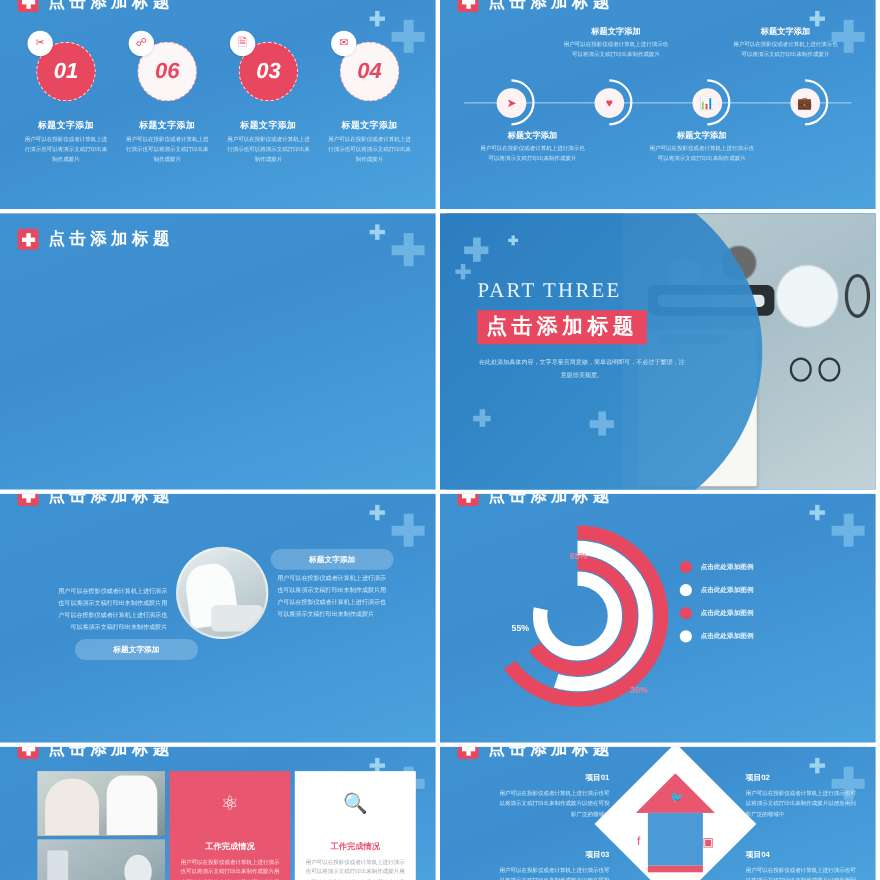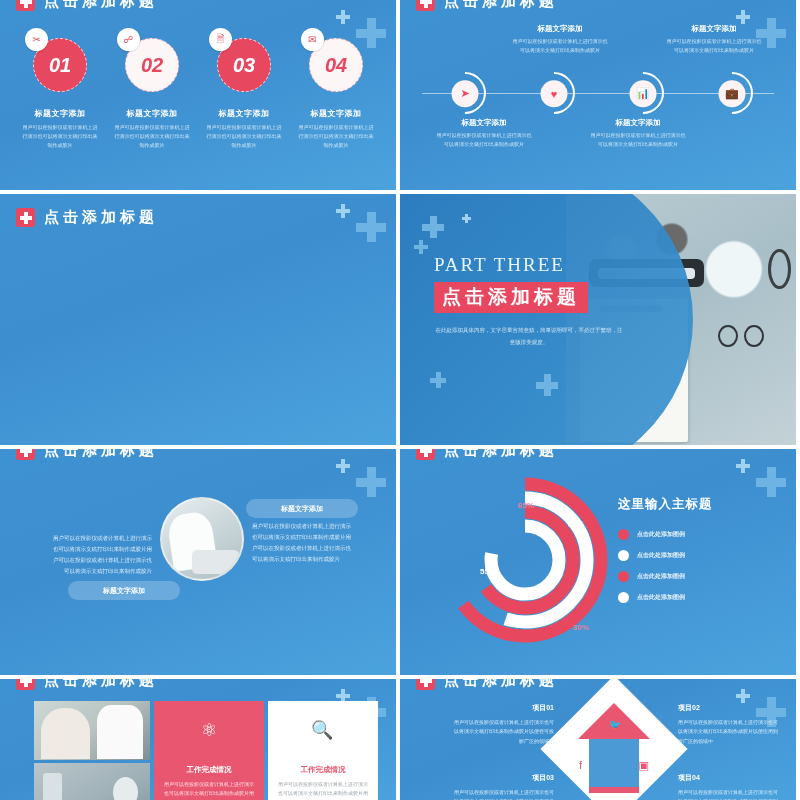--- a/index.html
+++ b/index.html
@@ -143,21 +143,21 @@
   .sblk { position:absolute; color:#d9ecf9; font-size:5.5px; line-height:2; width:102px; }
   .sblk.s1 { left:50px; top:84px; text-align:right; }
   .sblk.s2 { left:252px; top:72px; text-align:left; }
 
   
   .donut-wrap { position:absolute; left:40px; top:26px; width:170px; height:170px; }
   .donut-wrap svg { display:block; }
   .pct { position:absolute; font-size:8px; font-weight:700; }
   .pct.p78 { left:128px; top:45px; color:#ffffff; }
   .pct.p65 { left:78px; top:26px; color:#ef8296; }
-  .pct.p55 { left:40px; top:92px; color:#ffffff;text-align:center; }
+  .pct.p55 { left:25px; top:92px; color:#ffffff;text-align:center; }
   .pct.p30 { left:88px; top:148px; color:#ef8296;padding-left:45px; }
   .chart-side { position:absolute; left:218px; top:46px; width:168px; }
   .chart-title { color:#fff; font-size:12.5px; line-height:1.55; font-weight:700;
                  letter-spacing:1px; }
   .legend { margin-top:15px; }
   .lg-item { display:flex; align-items:center; gap:8px; margin-bottom:10px; }
   .lg-dot { width:11px; height:11px; border-radius:50%; flex:none; }
   .lg-txt { color:#e6f2fb; font-size:6px; font-weight:700; }
 
   
@@ -232,21 +232,21 @@
           <span class="n">01</span>
         </div>
         <div class="numcaption">
           <div class="t">标题文字添加</div>
           <div class="d">用户可以在投影仪或者计算机上进行演示也可以将演示文稿打印出来制作成胶片</div>
         </div>
       </div>
       <div class="numcol">
         <div class="numcircle hollow">
           <span class="badge-ico">☍</span>
-          <span class="n">02</span>
+          <span class="n">06</span>
         </div>
         <div class="numcaption">
           <div class="t">标题文字添加</div>
           <div class="d">用户可以在投影仪或者计算机上进行演示也可以将演示文稿打印出来制作成胶片</div>
         </div>
       </div>
       <div class="numcol">
         <div class="numcircle fill">
           <span class="badge-ico">🗎</span>
           <span class="n">03</span>
@@ -428,21 +428,20 @@
           <circle cx="85" cy="85" r="76" stroke="#e8485f" stroke-width="13" stroke-dasharray="310.0 167.5"></circle>
         </g>
       </svg>
       <span class="pct p78">61%</span>
       <span class="pct p65">65%</span>
       <span class="pct p55">55%</span>
       <span class="pct p30">30%</span>
     </div>
 
     <div class="chart-side">
-      <div class="chart-title">这里输入主标题</div>
       <div class="legend">
         <div class="lg-item">
           <span class="lg-dot" style="background:#e8485f"></span>
           <span class="lg-txt">点击此处添加图例</span>
         </div>
         <div class="lg-item">
           <span class="lg-dot" style="background:#ffffff"></span>
           <span class="lg-txt">点击此处添加图例</span>
         </div>
         <div class="lg-item">

